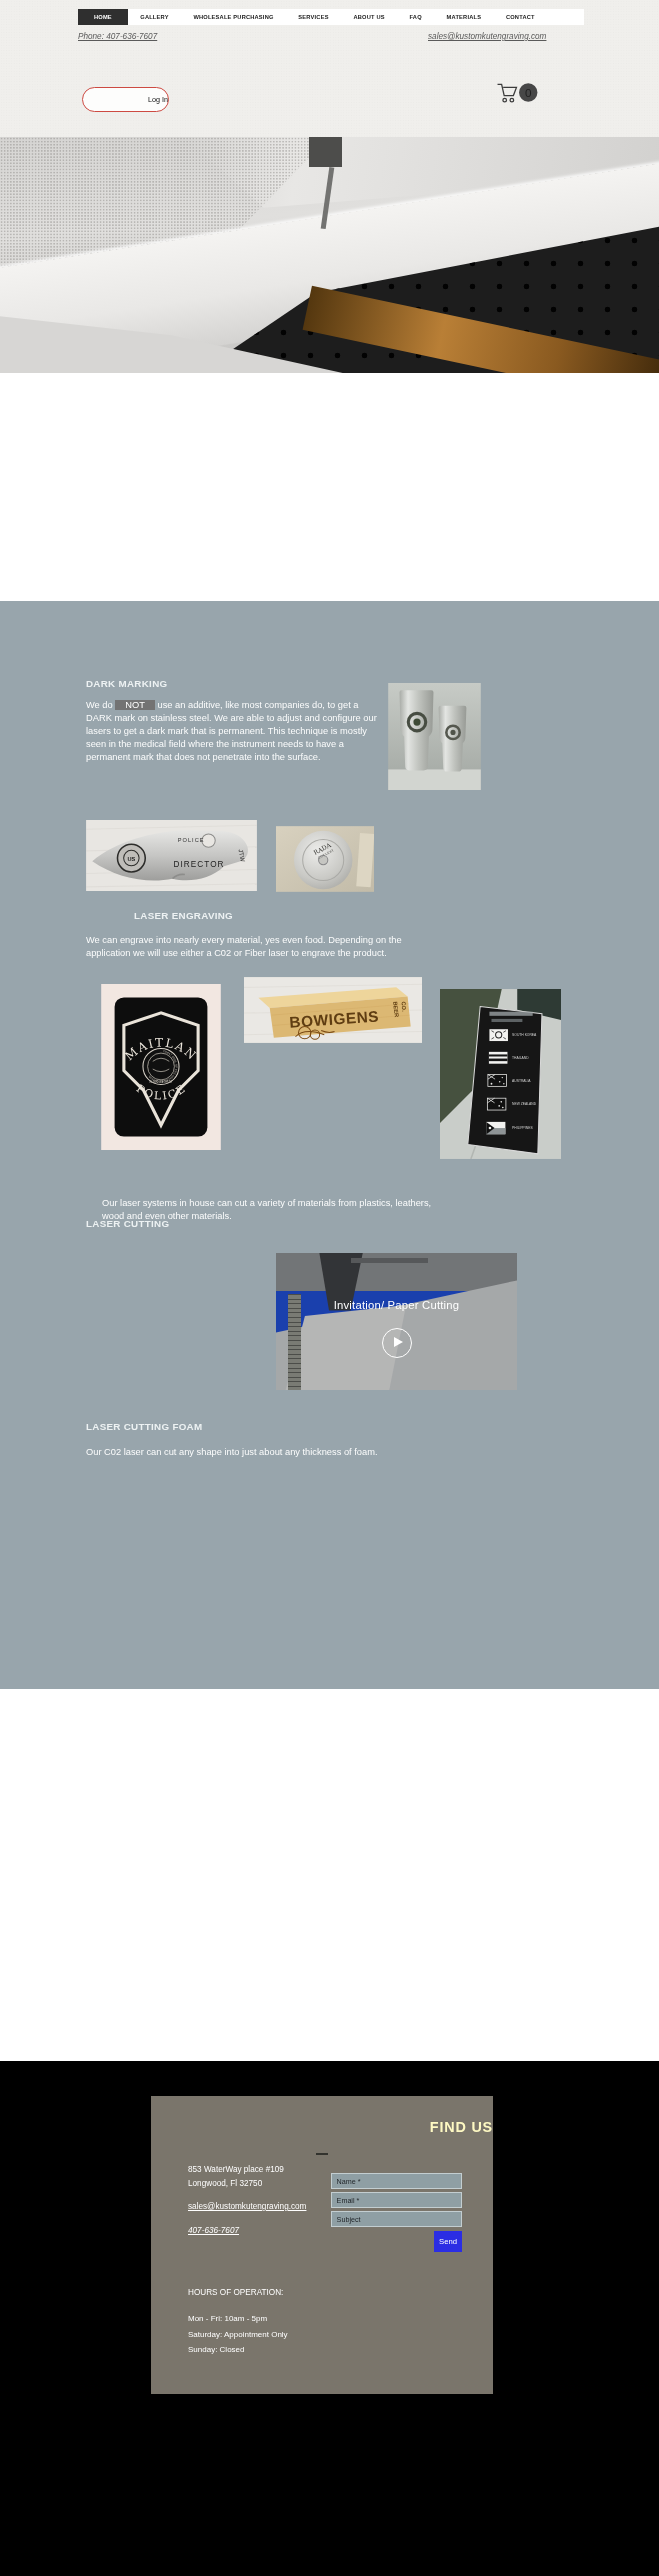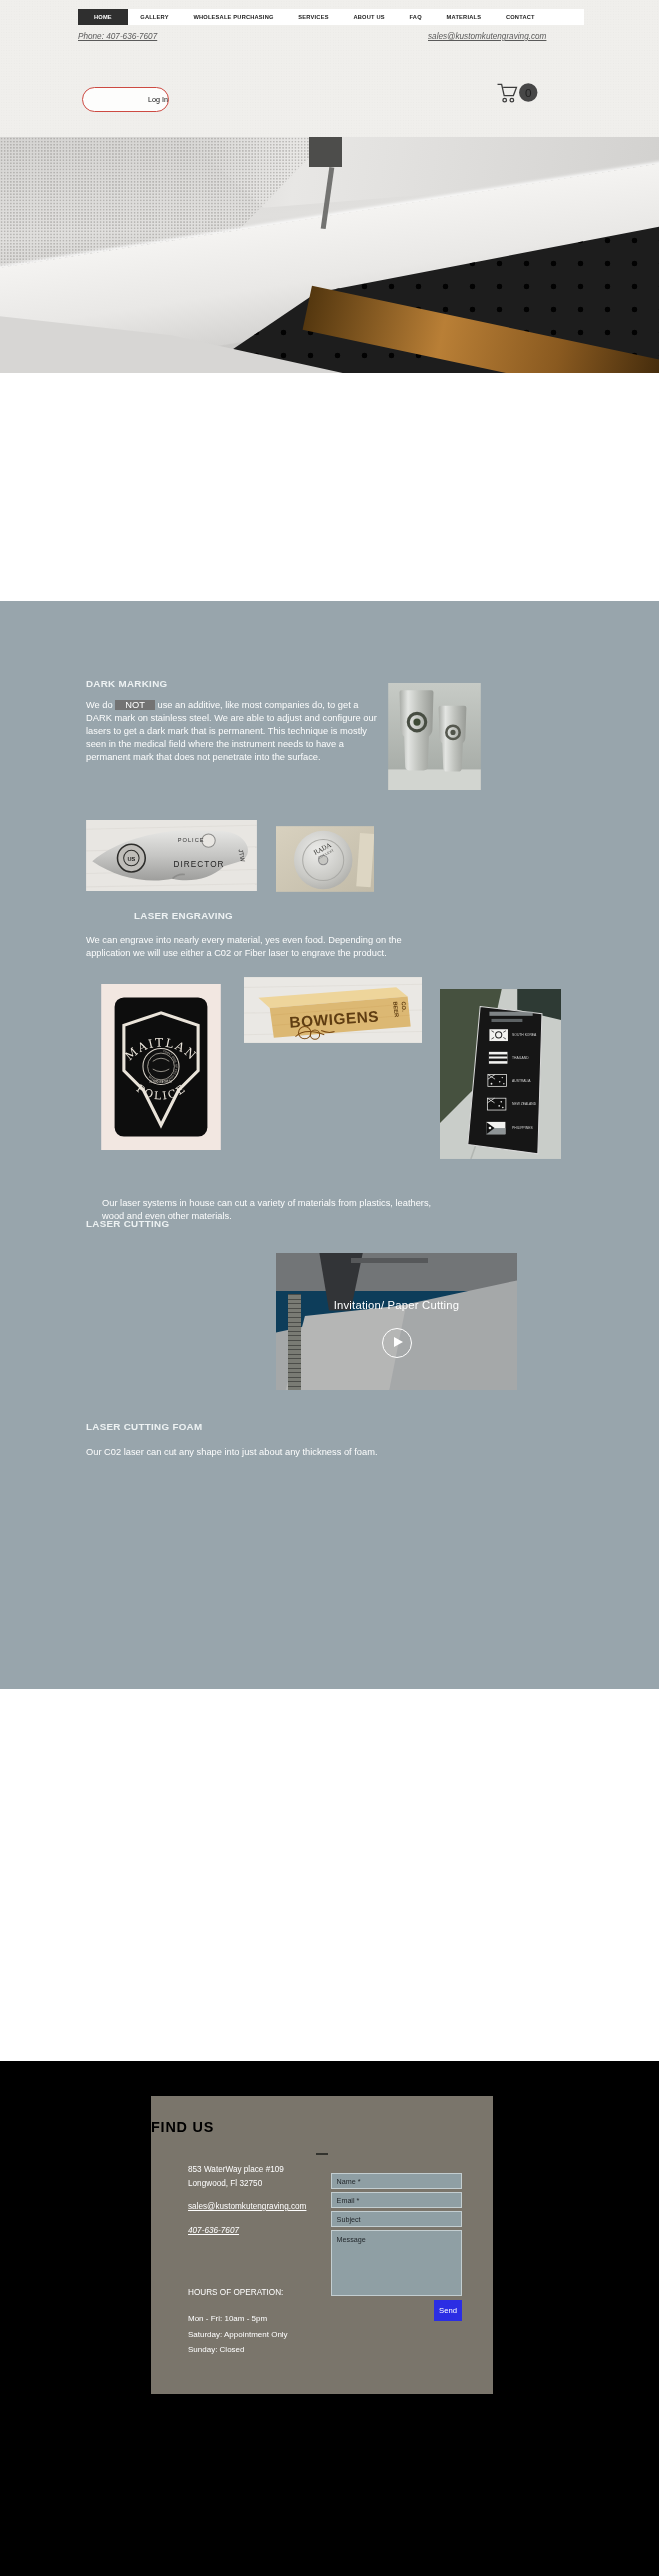--- a/index.html
+++ b/index.html
@@ -50,41 +50,41 @@
 
   
   .gray-sec { left:0; top:601px; width:659px; height:1088px; background:#98a5ac; }
   .sec-title { font-size:9.8px; letter-spacing:0.3px; color:#edf2f3; }
   .sec-body { font-size:9.3px; line-height:13px; color:#fcfdfd; }
   .hl-not { background:#737373; color:#fff; padding:0 10px; }
   .photo { overflow:hidden; }
   .photo svg { display:block; }
 
   
-  .video-box { left:276px; top:652px; width:241px; height:137px; overflow:hidden; background:#0c4a6e; cursor:pointer; }
+  .video-box { left:276px; top:652px; width:241px; height:137px; overflow:hidden; background:#1d4ed8; cursor:pointer; }
   .vb-sheet { position:absolute; inset:0; background:#cfd2d3; clip-path:polygon(0 58%,100% 20%,100% 100%,0 100%); }
   .vb-topband { position:absolute; left:0; top:0; width:100%; height:28%; background:#8e9193; }
   .vb-arm { position:absolute; inset:0; background:#3c3e40; clip-path:polygon(18% 0,36% 0,31% 42%,22% 42%); }
   .vb-bracket { position:absolute; left:31%; top:4%; width:32%; height:4.6px; background:#6a6c6e; }
   .vb-ruler { position:absolute; left:5%; top:30%; width:13px; height:70%; background:#97998f;
     background-image:repeating-linear-gradient(180deg,#5c5e58 0 1px, transparent 1px 4.6px); }
   .vb-paper { position:absolute; inset:0; background:#e3e4e2; clip-path:polygon(12% 46%,54% 38%,47% 100%,4% 100%); }
   .vb-overlay { position:absolute; inset:0; background:rgba(18,20,22,.22); }
   .video-title { position:absolute; left:0; top:46px; width:100%; text-align:center;
     font-size:11.3px; color:#ffffff; letter-spacing:0.2px; }
   .play-btn { position:absolute; left:106px; top:75px; width:30px; height:30px;
     border:1.5px solid #ffffff; border-radius:50%; }
   .play-tri { position:absolute; left:11.3px; top:7.7px; width:0; height:0;
     border-left:9.3px solid #ffffff; border-top:5.7px solid transparent; border-bottom:5.7px solid transparent; }
 
   
   .footer { left:0; top:2061px; width:659px; height:689px; background:#000000; }
   .find-panel { position:absolute; left:151px; top:35px; width:342px; height:298px; background:#7a756b; }
-  .find-title { position:absolute; left:0; top:23px; width:100%; text-align:left;
-    font-size:14.4px; letter-spacing:0.8px; color:#000000; }
+  .find-title { position:absolute; left:0; top:23px; width:100%; text-align:right;
+    font-size:14.4px; letter-spacing:0.8px; color:#fef9c3; }
   .find-divider { position:absolute; left:50%; margin-left:-5.7px; top:57px; width:11.3px; height:2.1px; background:#33332e; }
   .f-text { color:#ffffff; font-size:8.2px; }
   .f-link { color:#ffffff; font-size:8.2px; text-decoration:underline; }
   .contact-form { position:absolute; left:180px; top:77px; width:131px; }
   .contact-form input, .contact-form textarea { display:block; width:131px; height:16px; margin-bottom:3.1px;
     background:#8f9fa4; border:1px solid #c3ced1; font-family:"Liberation Sans",sans-serif;
     font-size:7.2px; color:#15181a; padding:0 4.6px; }
   .contact-form textarea { height:66px; padding-top:4.1px; resize:none; }
   .contact-form ::placeholder { color:#23282c; opacity:1; }
   .send-row { text-align:right; margin-top:4.1px; }
@@ -374,21 +374,20 @@
       <div class="abs f-text" style="left:37px; top:215px; line-height:15.5px; font-size:8px;">
         <div>Mon - Fri: 10am - 5pm</div>
         <div>Saturday: Appointment Only</div>
         <div>Sunday: Closed</div>
       </div>
 
       <form class="contact-form">
         <input type="text" placeholder="Name *" style="">
         <input type="text" placeholder="Email *" style="">
         <input type="text" placeholder="Subject" style="">
-        <textarea placeholder="Message" style=""></textarea>
         <div class="send-row">
           <button class="send-btn">Send</button>
         </div>
       </form>
     </div>
   </div>
 
 </div>
 
 

